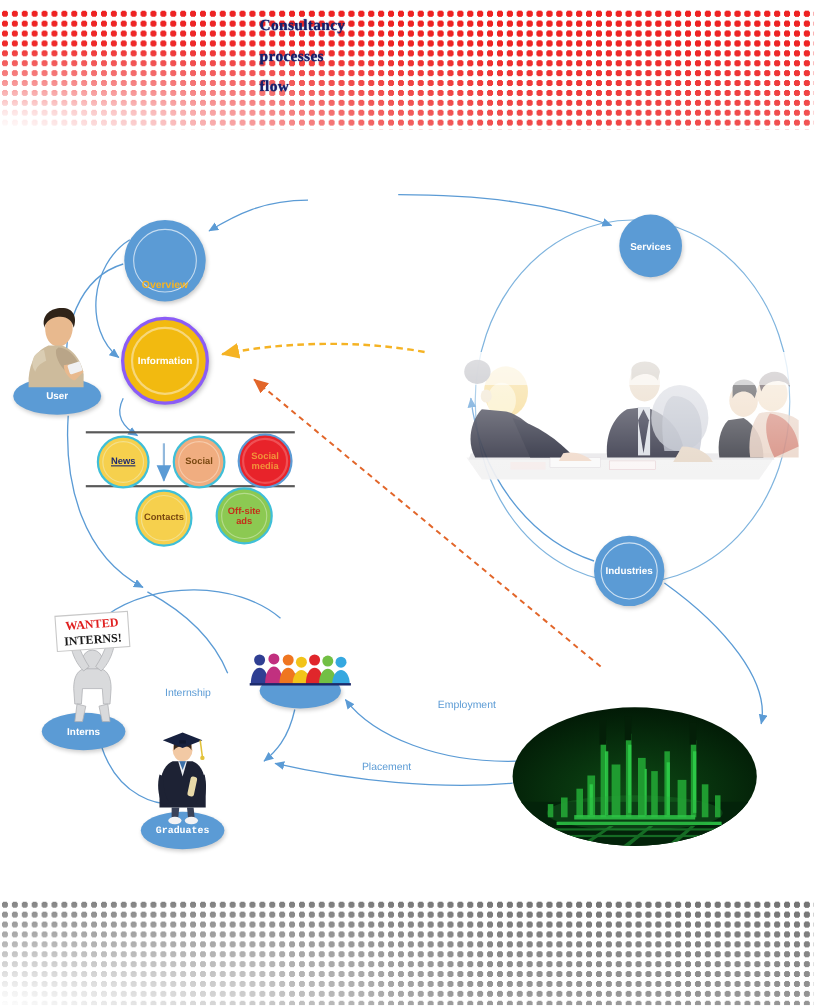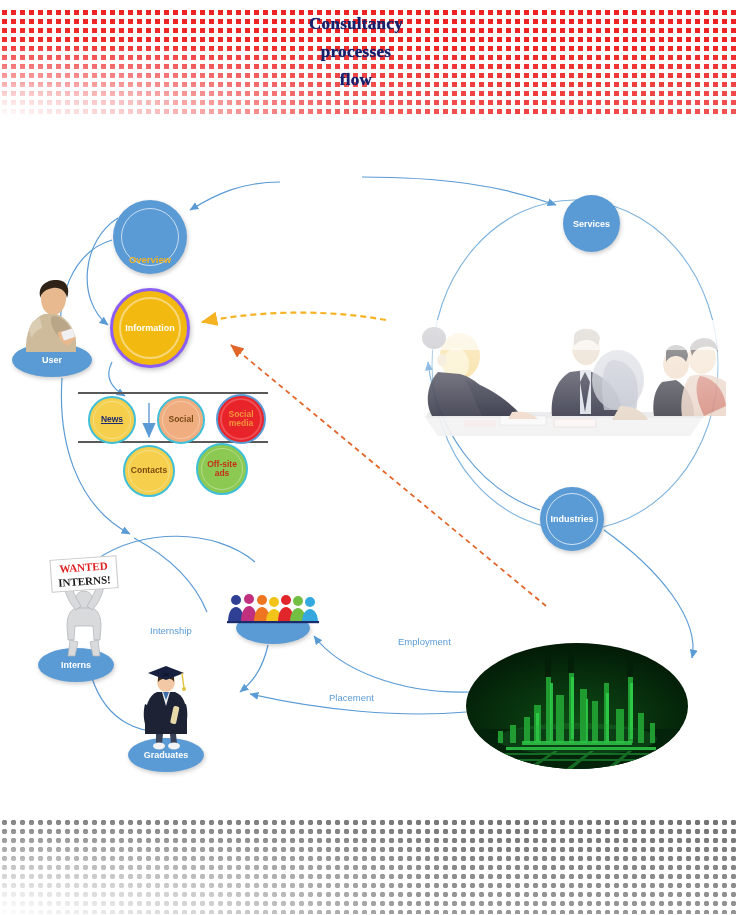--- a/index.html
+++ b/index.html
@@ -28,23 +28,23 @@
      mask-image:linear-gradient(to bottom, rgba(0,0,0,.85) 0%, rgba(0,0,0,.6) 30%, rgba(0,0,0,.3) 60%, rgba(0,0,0,.08) 85%, rgba(0,0,0,0) 100%);}
   #footer-pattern-fade{top:818px;height:96px;
      background-image:radial-gradient(#6d6d6d 42%, transparent 46%);
      background-size:9px 9px;
      -webkit-mask-image:linear-gradient(135deg, rgba(0,0,0,0) 10%, rgba(0,0,0,.35) 35%, rgba(0,0,0,.85) 60%, rgba(0,0,0,.9) 100%);
      mask-image:linear-gradient(135deg, rgba(0,0,0,0) 10%, rgba(0,0,0,.35) 35%, rgba(0,0,0,.85) 60%, rgba(0,0,0,.9) 100%);
      opacity:.8;}
 
   
   #title{position:absolute;left:236px;top:10px;width:240px;z-index:6;}
-  #title .tl{font-family:"Liberation Serif",serif;font-weight:bold;font-size:17px;
+  #title .tl{font-family:"Liberation Serif",serif;font-weight:bold;font-size:14px;
       color:#17206b;line-height:28px;letter-spacing:.3px;
-      text-shadow:0 0 1px #17206b;text-align:center;}
+      text-shadow:0 0 1px #17206b;}
 
   
   .node{position:absolute;z-index:5;}
   .ring-circle{border-radius:50%;display:flex;align-items:center;justify-content:center;
       text-align:center;box-sizing:border-box;}
   .lbl{font-size:9px;line-height:10px;font-weight:600;}
 
   
   #overview{left:113px;top:200px;width:74px;height:74px;background:#5b9bd5;
      box-shadow:1px 2px 4px rgba(0,0,0,.22);}
@@ -111,21 +111,21 @@
   #industries .inner{width:50px;height:50px;border-radius:50%;border:1px solid rgba(255,255,255,.7);
      display:flex;align-items:center;justify-content:center;}
   #industries .lbl{color:#fff;font-size:9px;}
 
   
   #interns-node{left:38px;top:648px;width:76px;height:34px;border-radius:50%;background:#5b9bd5;
      display:flex;align-items:center;justify-content:center;box-shadow:1px 2px 4px rgba(0,0,0,.2);}
   #interns-node .lbl{color:#fff;font-size:9px;}
   #graduates-node{left:128px;top:738px;width:76px;height:34px;border-radius:50%;background:#5b9bd5;
      display:flex;align-items:center;justify-content:center;box-shadow:1px 2px 4px rgba(0,0,0,.2);}
-  #graduates-node .lbl{color:#fff;font-size:9px;}
+  #graduates-node .lbl{color:#fff;font-size:9px;font-family:Liberation Mono, monospace;}
   #jobs-node{left:236px;top:612px;width:74px;height:32px;border-radius:50%;background:#5b9bd5;
      display:flex;align-items:flex-start;justify-content:center;box-shadow:1px 2px 4px rgba(0,0,0,.2);}
   #jobs-node .lbl{color:#fff;font-size:9px;}
 
   .edge-label{position:absolute;color:#5b9bd5;font-size:9.5px;z-index:6;white-space:nowrap;}
 
   
   #interns-figure{left:42px;top:556px;width:84px;height:100px;z-index:6;}
   #grad-figure{left:132px;top:662px;width:68px;height:88px;z-index:6;}
   #jobs-people{left:227px;top:592px;width:92px;height:32px;z-index:6;}

